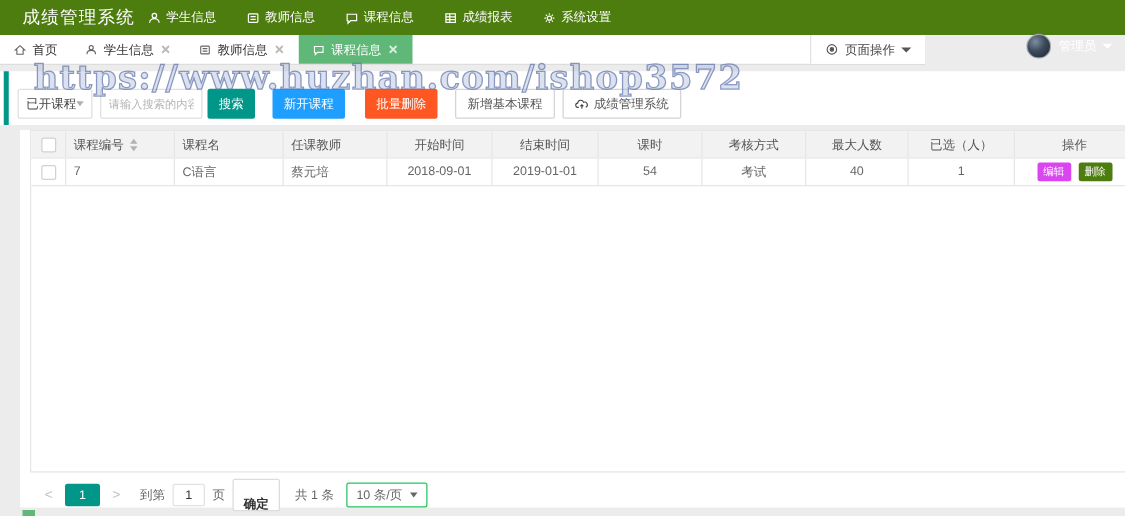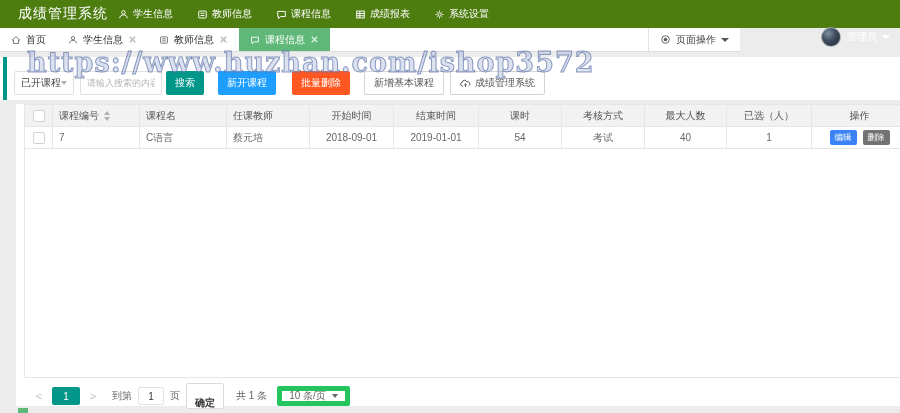--- a/index.html
+++ b/index.html
@@ -67,32 +67,32 @@
   .c6 { width:83px; justify-content:center; }
   .c7 { width:83px; justify-content:center; }
   .c8 { width:82px; justify-content:center; }
   .c9 { width:85px; justify-content:center; }
   .c10 { width:95px; justify-content:center; }
   .checkbox { width:12px; height:12px; border:1px solid #d2d2d2; border-radius:2px; background:#fff; cursor:pointer; }
   .sort-icon { display:inline-flex; flex-direction:column; gap:2px; margin-left:5px; cursor:pointer; }
   .sort-icon .up { width:0; height:0; border-left:3.5px solid transparent; border-right:3.5px solid transparent; border-bottom:4px solid #b2b2b2; }
   .sort-icon .down { width:0; height:0; border-left:3.5px solid transparent; border-right:3.5px solid transparent; border-top:4px solid #b2b2b2; }
   .op-btn { height:15px; border:none; border-radius:2px; color:#fff; font-size:8.5px; padding:0 5px; cursor:pointer; font-family:inherit; }
-  .op-edit { background:#3b82f6; }
-  .op-del  { background:#737373; margin-left:6px; }
+  .op-edit { background:#d946ef; }
+  .op-del  { background:#4d7c0f; margin-left:6px; }
 
   
   .pagination { position:absolute; left:14px; top:282px; height:20px; display:flex; align-items:center; font-size:10px; color:#666; }
   .pg-arrow { width:18px; text-align:center; color:#c2c2c2; font-size:11px; cursor:pointer; }
   .pg-current { width:28px; height:18px; background:#009688; color:#fff; border-radius:2px; display:flex; align-items:center; justify-content:center; margin:0 4px; cursor:default; }
   .pg-jump-label { margin-left:10px; }
   .pg-input { width:26px; height:18px; border:1px solid #e2e2e2; border-radius:2px; text-align:center; font-size:10px; color:#333; margin:0 6px; outline:none; font-family:inherit; }
   .pg-confirm { height:20px; background:#fff; border:1px solid #dcdcdc; border-radius:2px; font-size:10px; color:#333; font-weight:bold; padding:12px 8px; margin-left:6px; cursor:pointer; font-family:inherit; }
   .pg-total { margin-left:12px; }
-  .pg-size { height:20px; border:5px solid #22c55e; border-radius:2px; display:flex; align-items:center; gap:6px; padding:0 7px; margin-left:10px; cursor:pointer; background:#fff; }
+  .pg-size { height:20px; border:1px solid #22c55e; border-radius:2px; display:flex; align-items:center; gap:6px; padding:0 7px; margin-left:10px; cursor:pointer; background:#fff; }
   .pg-size .caret-down-gray { width:0; height:0; border-left:3.5px solid transparent; border-right:3.5px solid transparent; border-top:4px solid #666; }
 
   .bottom-accent { position:absolute; left:18px; top:408px; width:10px; height:5px; background:#5FB878; }
 </style>
 </head>
 <body>
 
 <div id="screen">
 
   <div class="navbar">

